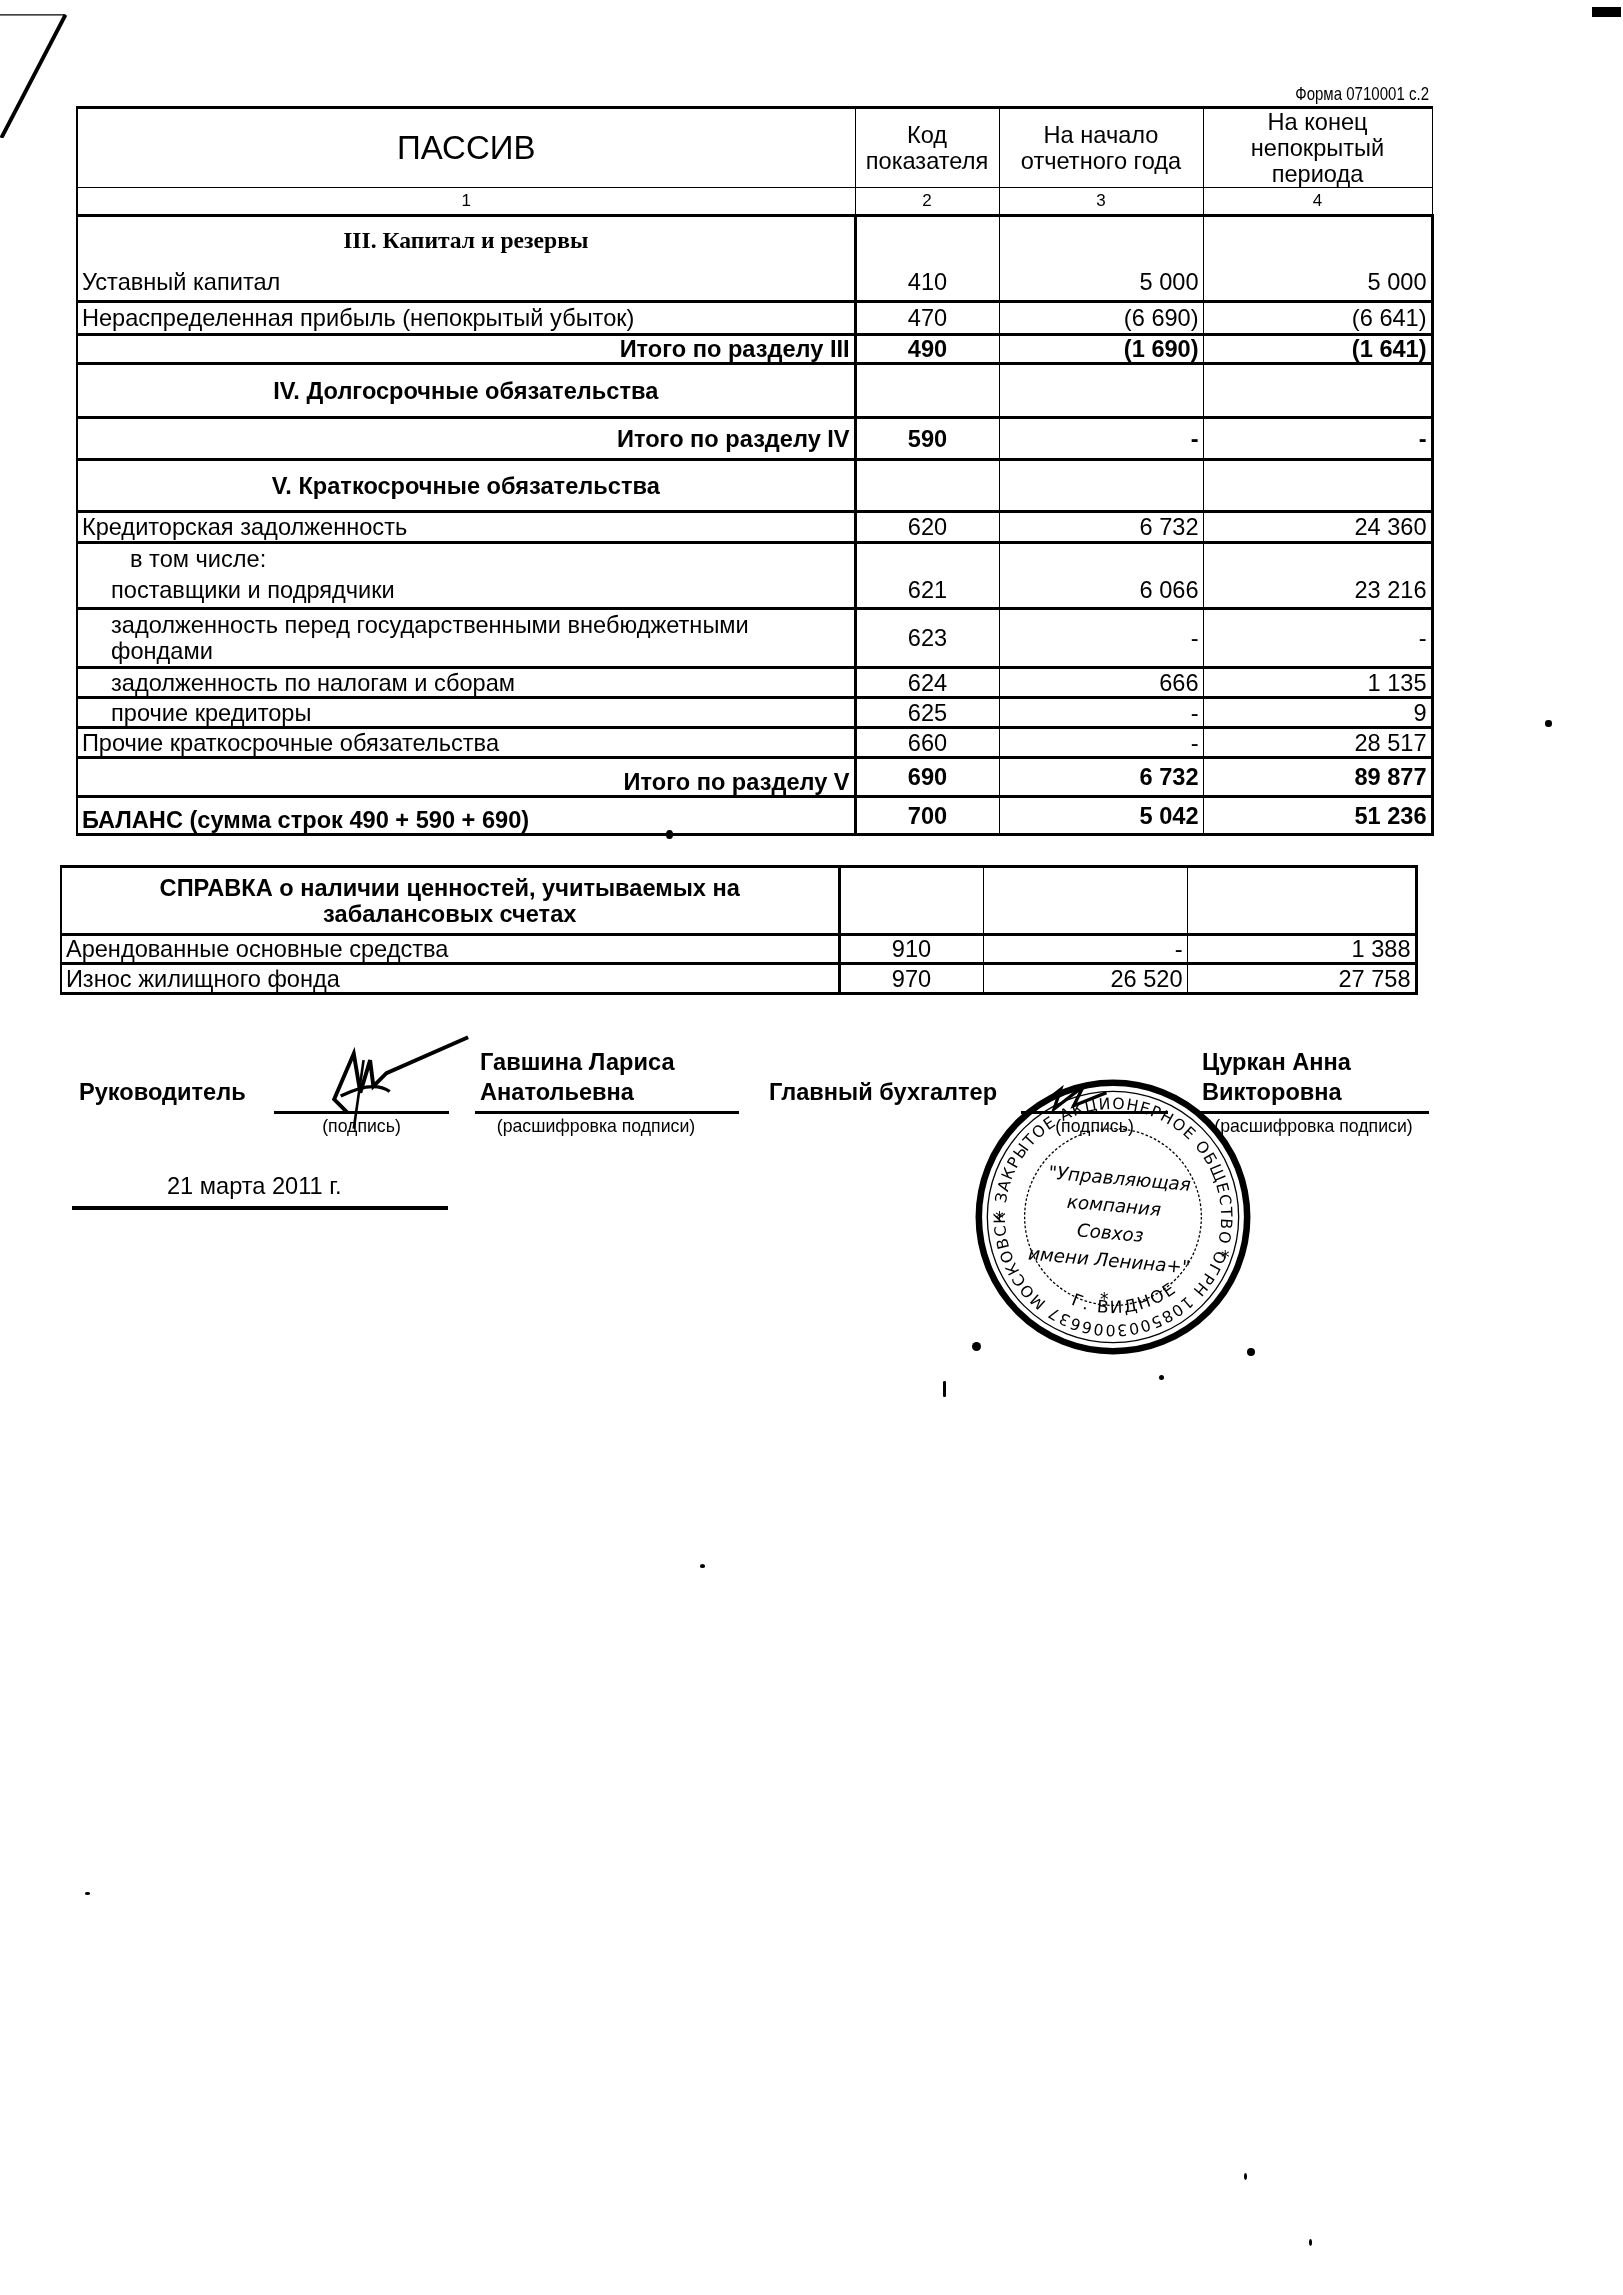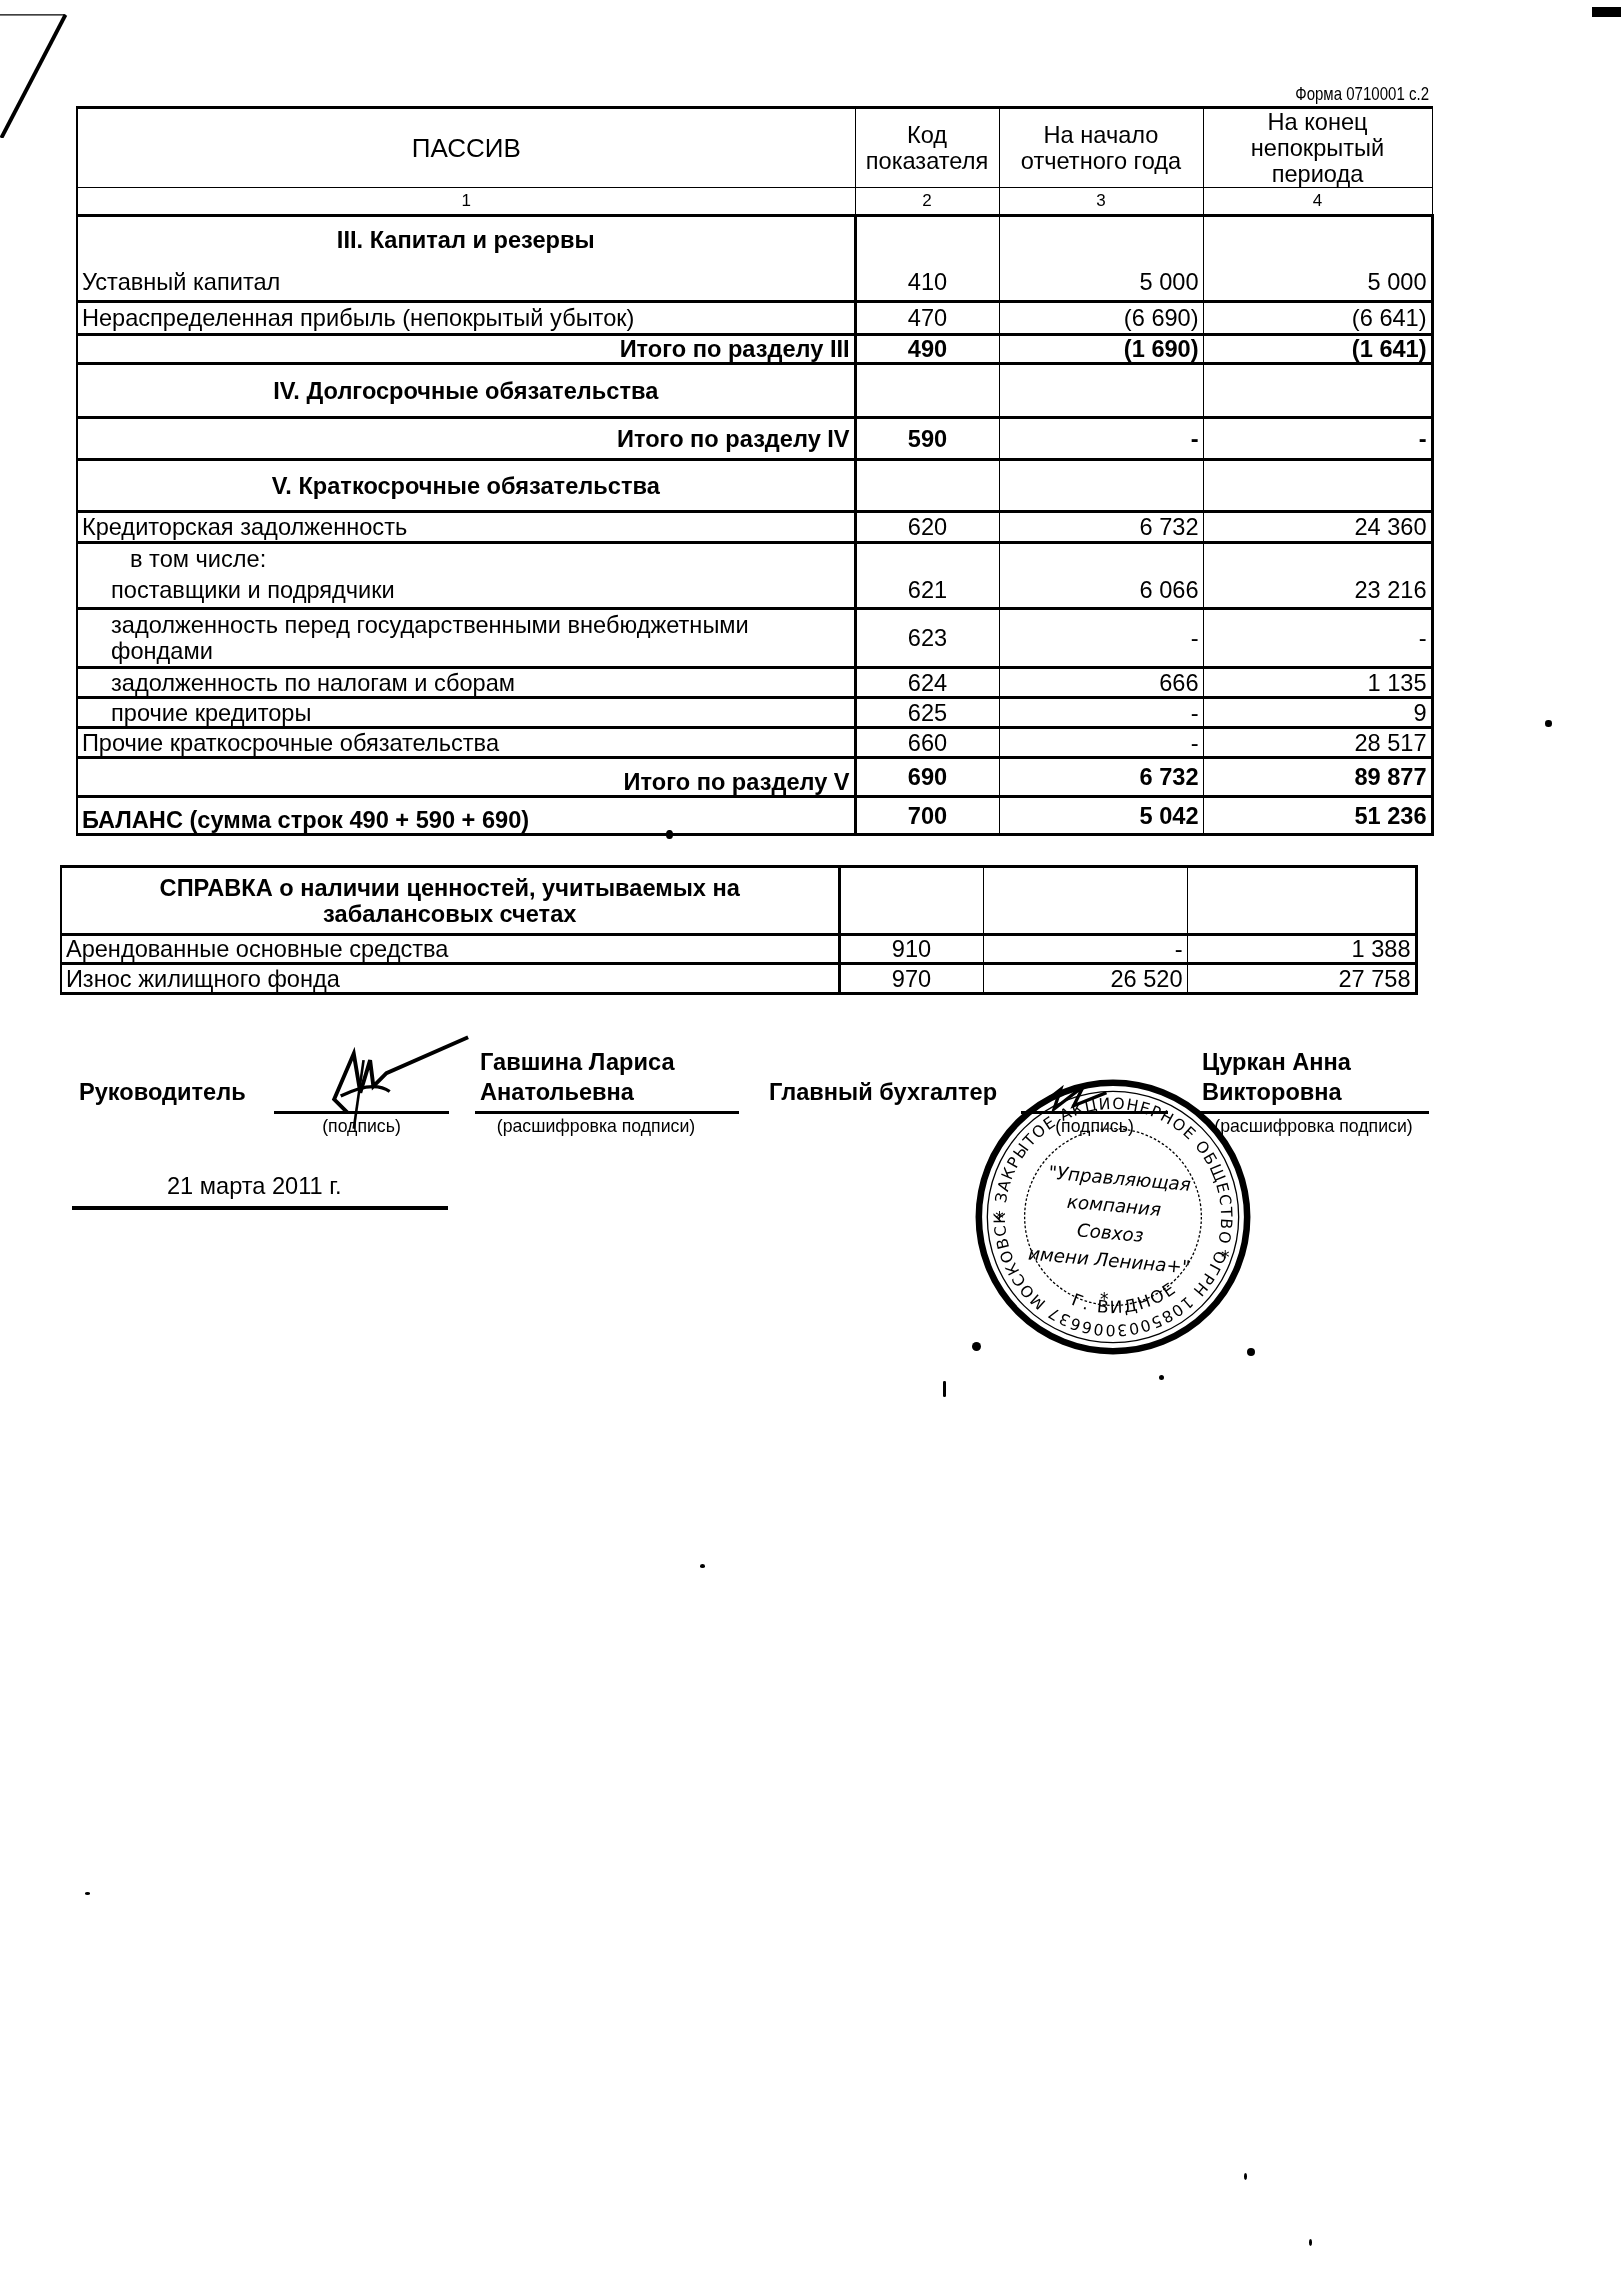--- a/index.html
+++ b/index.html
@@ -43,33 +43,33 @@
 
 <table class="bal" style="left:76px; top:106px; width:1355px;">
   <colgroup>
     <col style="width:778px">
       <col style="width:144px">
       <col style="width:204px">
       <col style="width:229px">
   </colgroup>
   <tbody>
       <tr class="thick-top" style="height:60px;">
-    <td class="c1 hdr" style="font-size:26px;">ПАССИВ</td>
+    <td class="c1 hdr" style="font-size:33px;">ПАССИВ</td>
     <td class="code hdr" style="border-left:1.3px solid #000;">Код показателя</td>
     <td class="hdr">На начало отчетного года</td>
     <td class="hdr last" style="border-right:1.3px solid #000;">На конец непокрытый периода</td>
   </tr>
   <tr class="thick-bot" style="height:26px;">
     <td class="c1" style="text-align:center;font-size:17px;">1</td>
     <td class="code" style="border-left:1.3px solid #000;font-size:17px;">2</td>
     <td style="text-align:center;font-size:17px;">3</td>
     <td style="text-align:center;font-size:17px;border-right:1.3px solid #000;">4</td>
   </tr>
 
-  <tr style="height:48px;">
+  <tr style="height:48px;font-family:Liberation Serif, serif;">
     <td class="c1 sec-title" style="border-bottom:none;">III. Капитал и резервы</td>
     <td class="code" style="border-bottom:none;"></td>
         <td style="border-bottom:none;"></td>
         <td class="last" style="border-bottom:none;"></td>
   </tr>
   <tr style="height:38px;">
     <td class="c1" style="border-top:none;">Уставный капитал</td>
     <td class="code" style="border-top:none;">410</td>
     <td class="num" style="border-top:none;">5 000</td>
     <td class="num last" style="border-top:none;">5 000</td>

